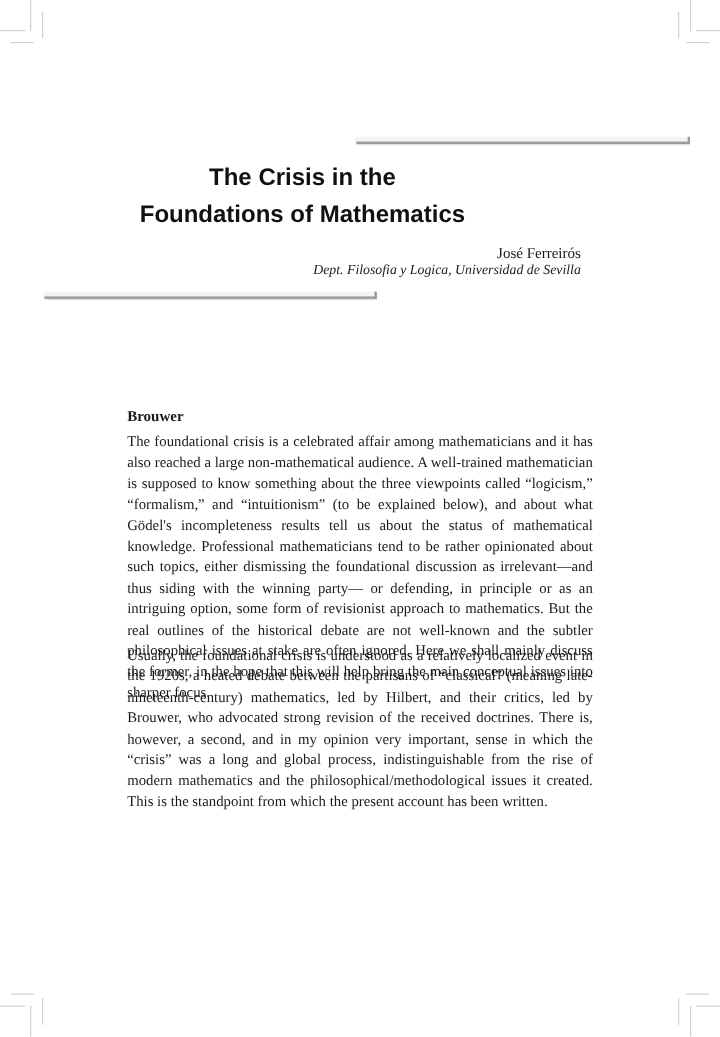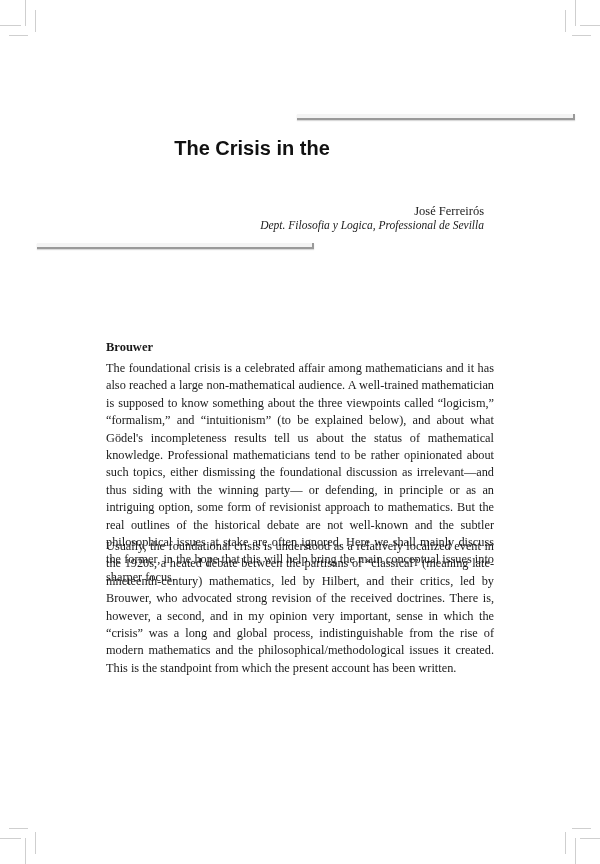--- a/index.html
+++ b/index.html
@@ -36,21 +36,22 @@
 <div class="mark" style="left:575px;top:838px;width:1px;height:26px;"></div>
 <div class="mark" style="left:565px;top:832px;width:1px;height:22px;"></div>
 <div class="mark" style="left:580px;top:838px;width:20px;height:1px;"></div>
 <div class="mark" style="left:572px;top:828px;width:19px;height:1px;"></div>
 
 <div class="rule" style="left:297px;top:114px;width:278px;"></div>
 <div class="rule" style="left:37px;top:243px;width:277px;"></div>
 
 <div class="title">
   <div>The Crisis in the</div>
+  <div>Foundations of Mathematics</div>
 </div>
 
 <div class="author">José Ferreirós</div>
-<div class="affil">Dept. Filosofia y Logica, Professional de Sevilla</div>
+<div class="affil">Dept. Filosofia y Logica, Universidad de Sevilla</div>
 
 <div class="abs-head">Brouwer</div>
 
 <p class="para p1">The foundational crisis is a celebrated affair among mathematicians and it has also reached a large non-mathematical audience. A well-trained mathematician is supposed to know something about the three viewpoints called “logicism,” “formalism,” and “intuitionism” (to be explained below), and about what Gödel's incompleteness results tell us about the status of mathematical knowledge. Professional mathematicians tend to be rather opinionated about such topics, either dismissing the foundational discussion as irrelevant—and thus siding with the winning party— or defending, in principle or as an intriguing option, some form of revisionist approach to mathematics. But the real outlines of the historical debate are not well-known and the subtler philosophical issues at stake are often ignored. Here we shall mainly discuss the former, in the hope that this will help bring the main conceptual issues into sharper focus.</p>
 <p class="para p2">Usually, the foundational crisis is understood as a relatively localized event in the 1920s, a heated debate between the partisans of “classical” (meaning late-nineteenth-century) mathematics, led by Hilbert, and their critics, led by Brouwer, who advocated strong revision of the received doctrines. There is, however, a second, and in my opinion very important, sense in which the “crisis” was a long and global process, indistinguishable from the rise of modern mathematics and the philosophical/methodological issues it created. This is the standpoint from which the present account has been written.</p>
 
 </body></html>

